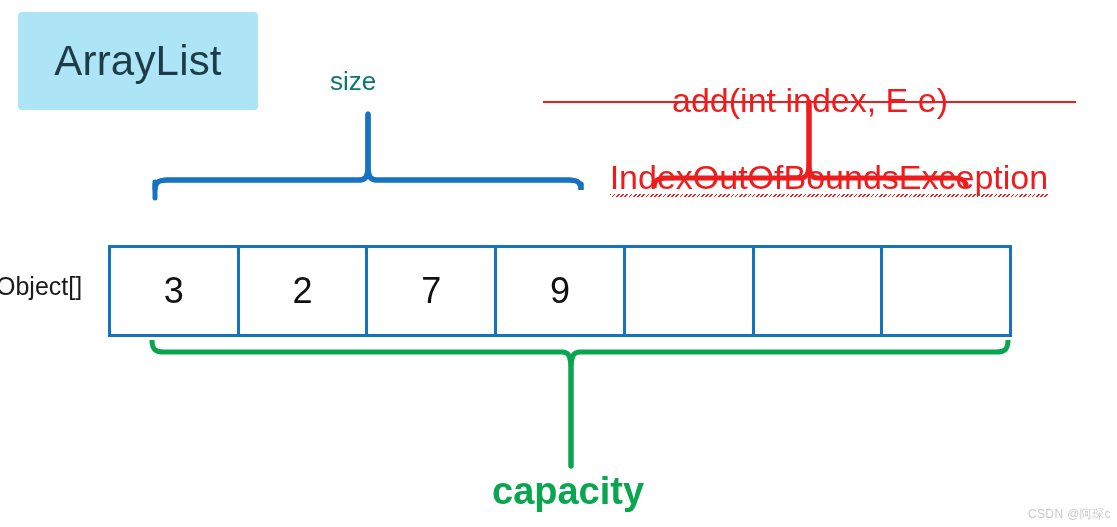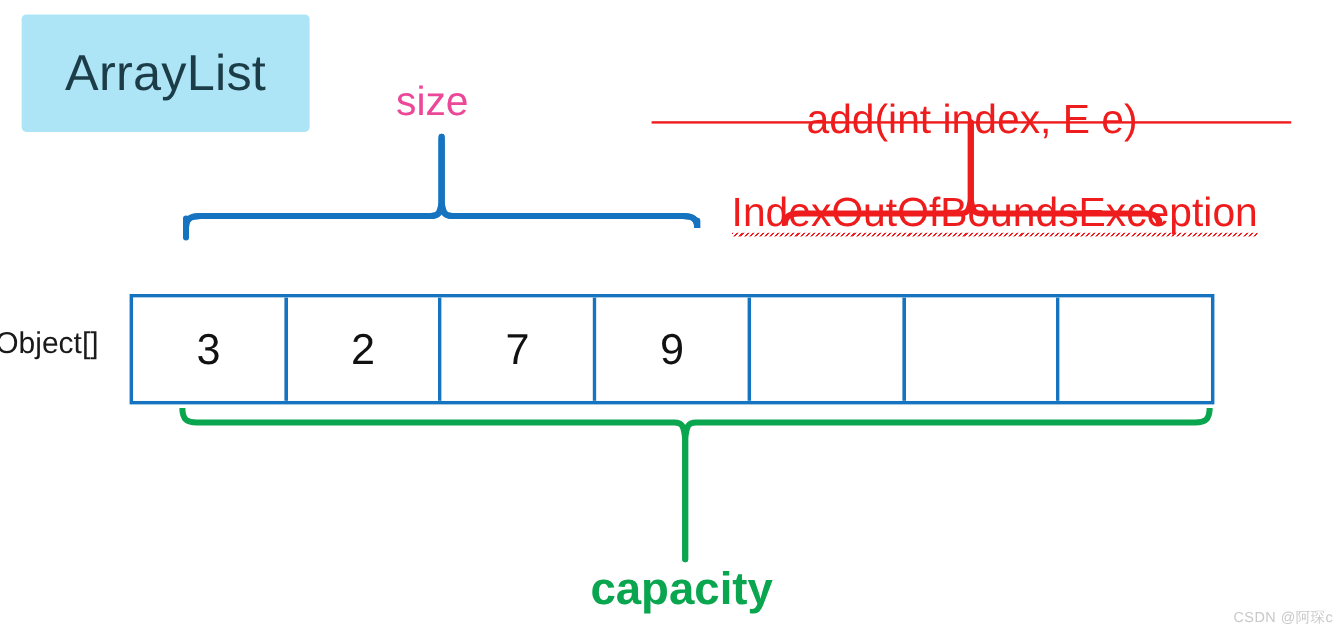--- a/index.html
+++ b/index.html
@@ -41,22 +41,22 @@
 
   
   .lbl {
     position: absolute;
     line-height: 1.05;
     white-space: pre;
   }
   #size-label {
     left: 330px;
     top: 68px;
-    font-size: 34px;
-    color: #ec4899;
+    font-size: 26px;
+    color: #0f766e;
   }
   #exception-block {
     left: 540px;
     top: 12px;
     font-size: 34px;
     color: #ee1c1c;
     text-align: center;
     width: 540px;
   }
   #exception-line1 { display: block; }

